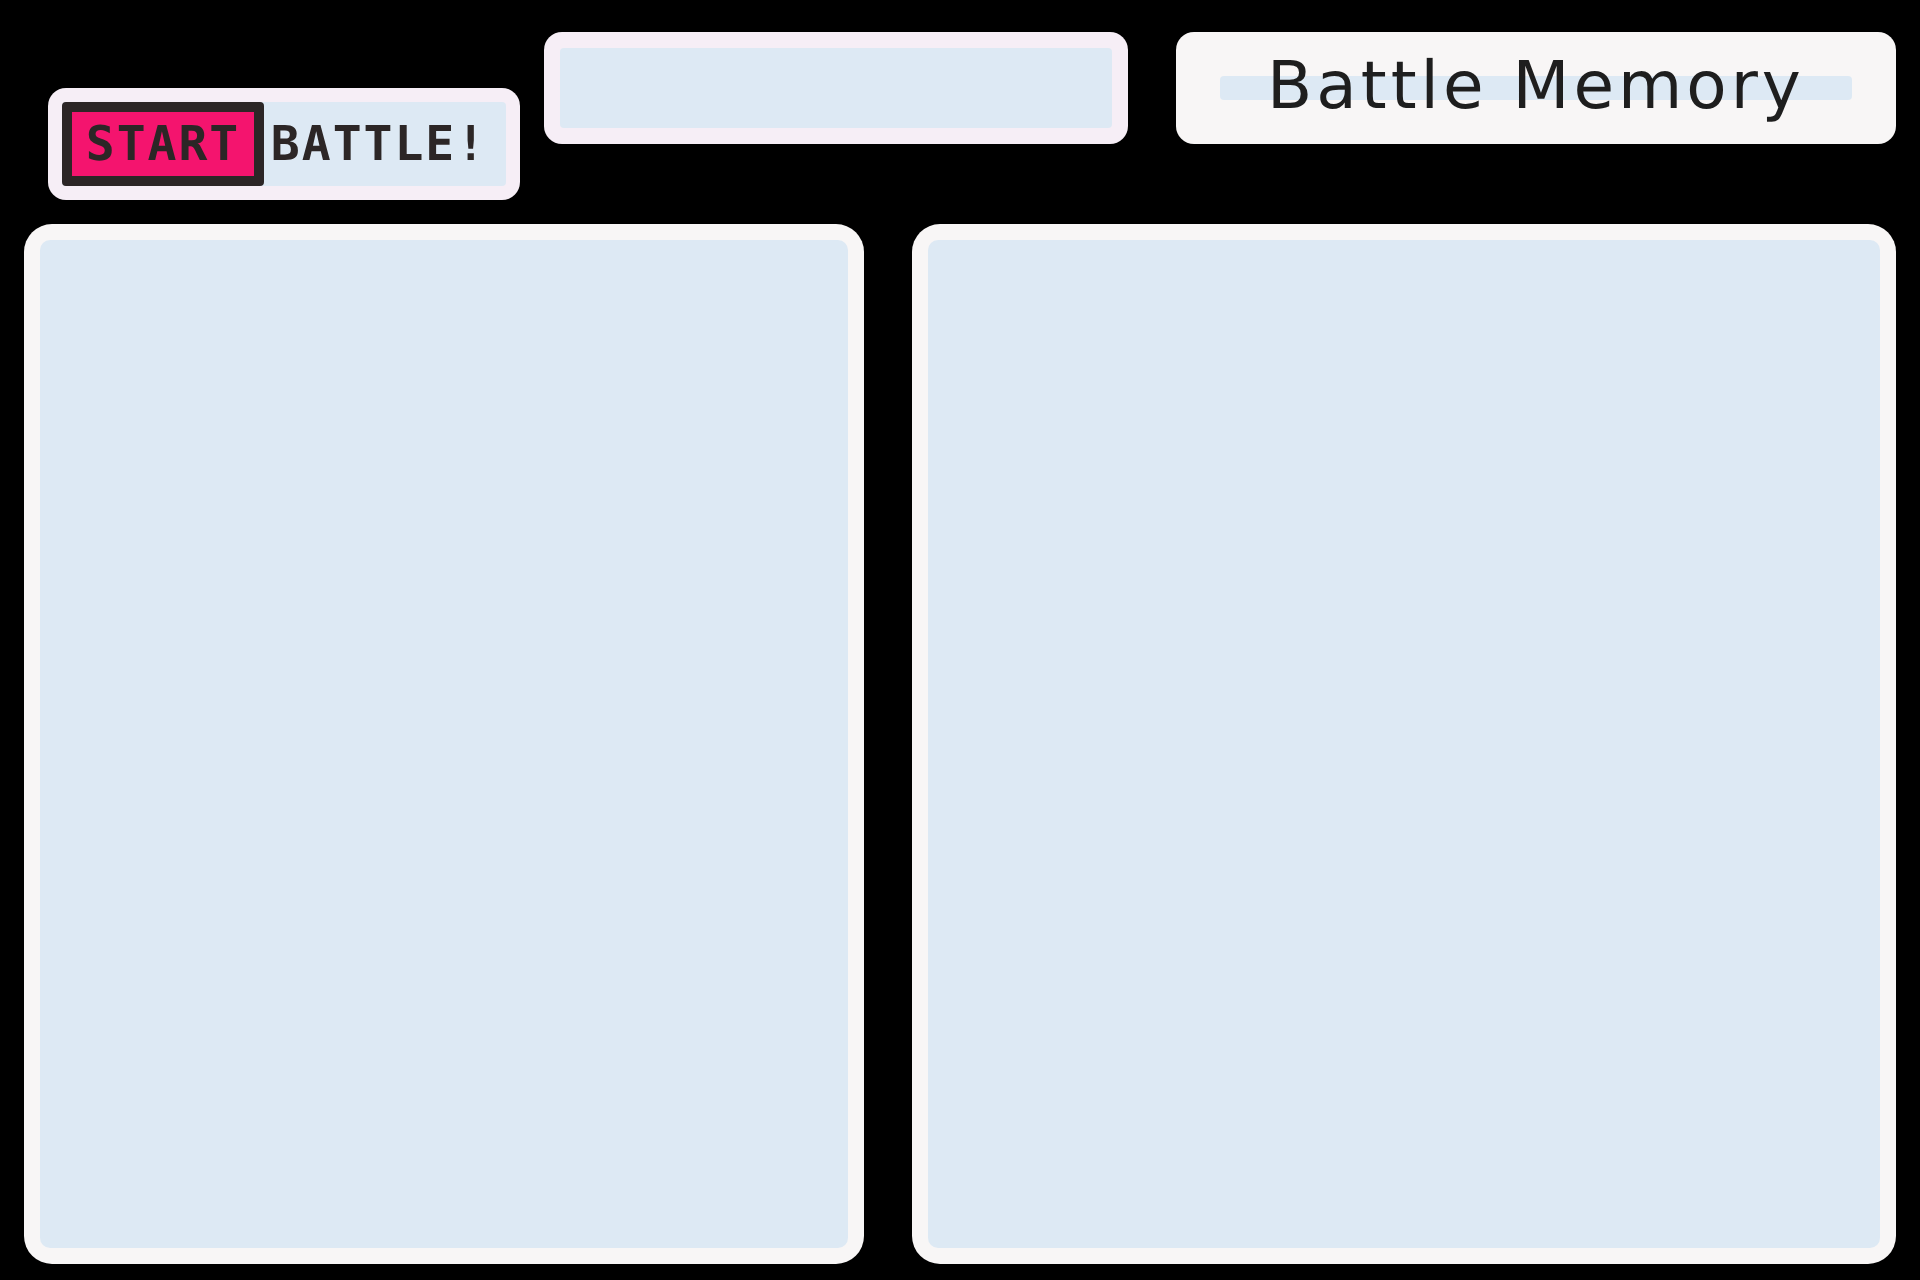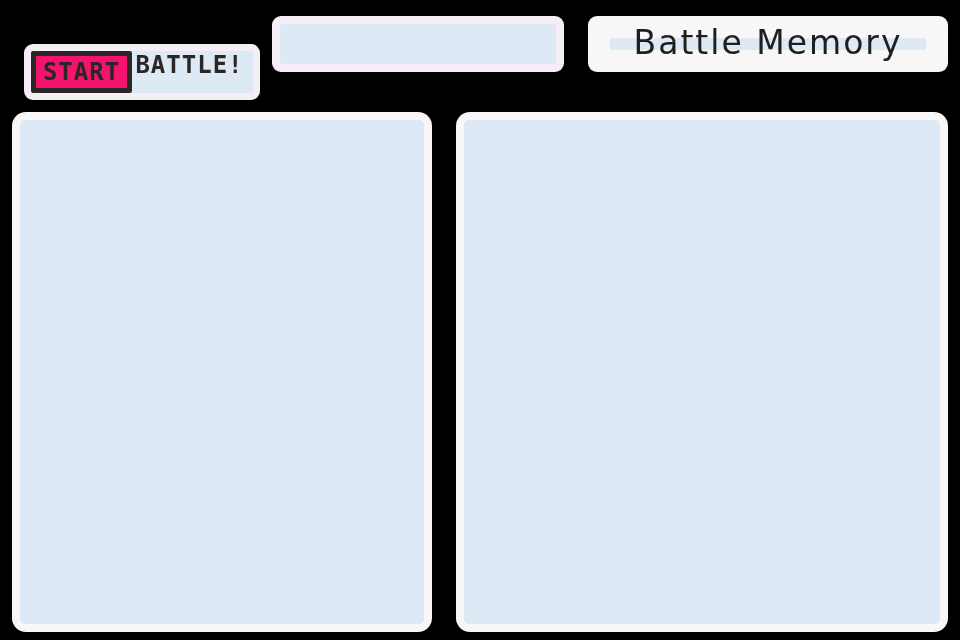--- a/index.html
+++ b/index.html
@@ -38,21 +38,21 @@
   }
   .pixel-bold {
     font-family: "DejaVu Sans Mono", monospace;
     font-weight: bold;
     font-size: 24px;
     letter-spacing: 1px;
     color: var(--dark);
     white-space: nowrap;
   }
   .battle-label-wrap {
-    flex: 1; display: flex; align-items: flex-start; justify-content: center;
+    flex: 1; display: flex; align-items: center; justify-content: center;
     padding-right: 6px;
   }
 
   
   .empty-slot {
     left: 272px; top: 16px; width: 292px; height: 56px;
     background: var(--pink-border);
     border-radius: 9px;
     padding: 8px;
   }

